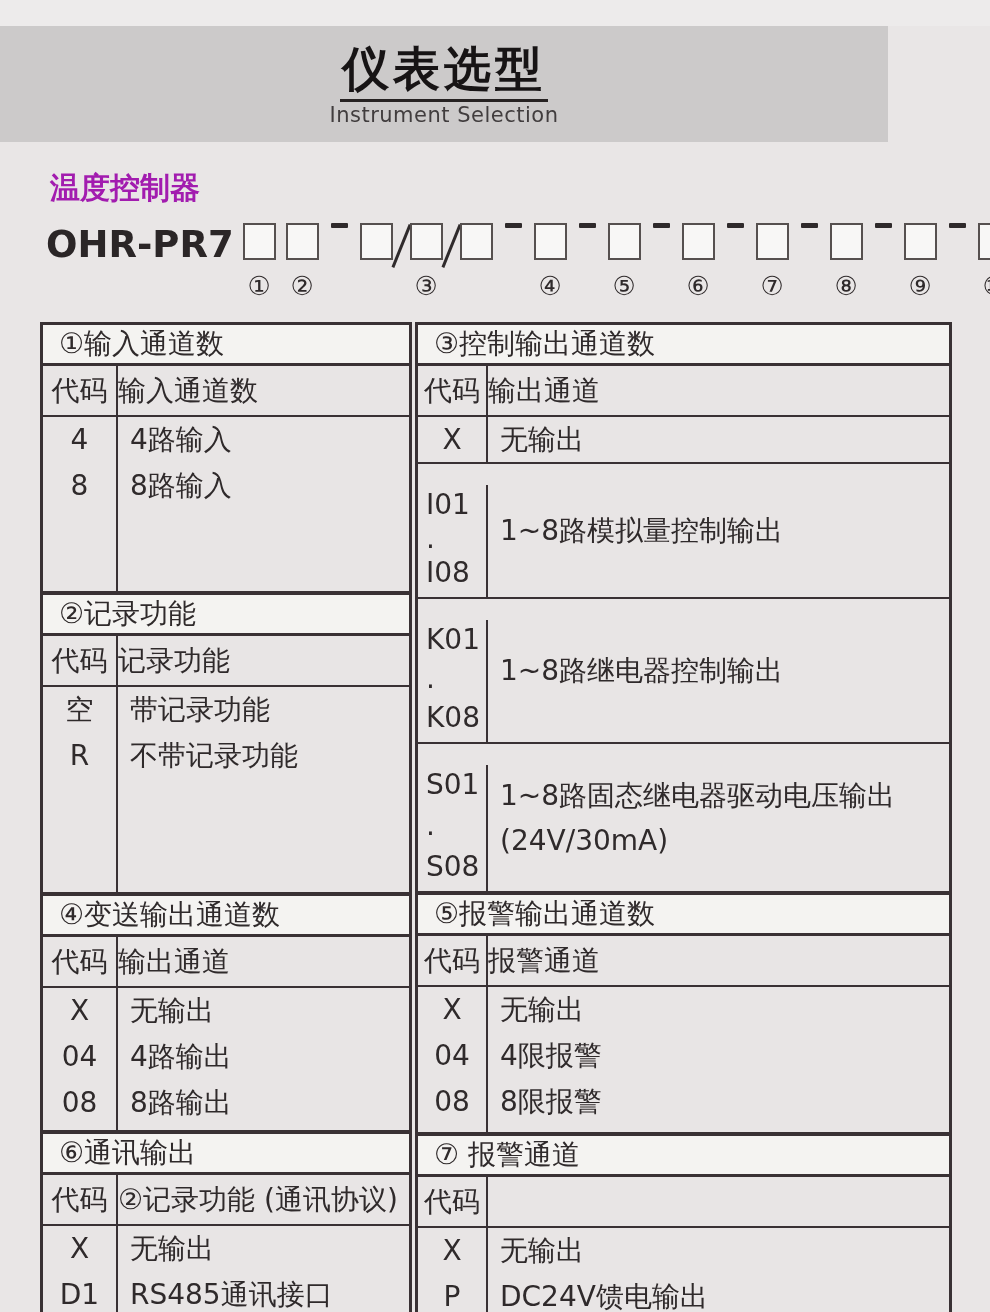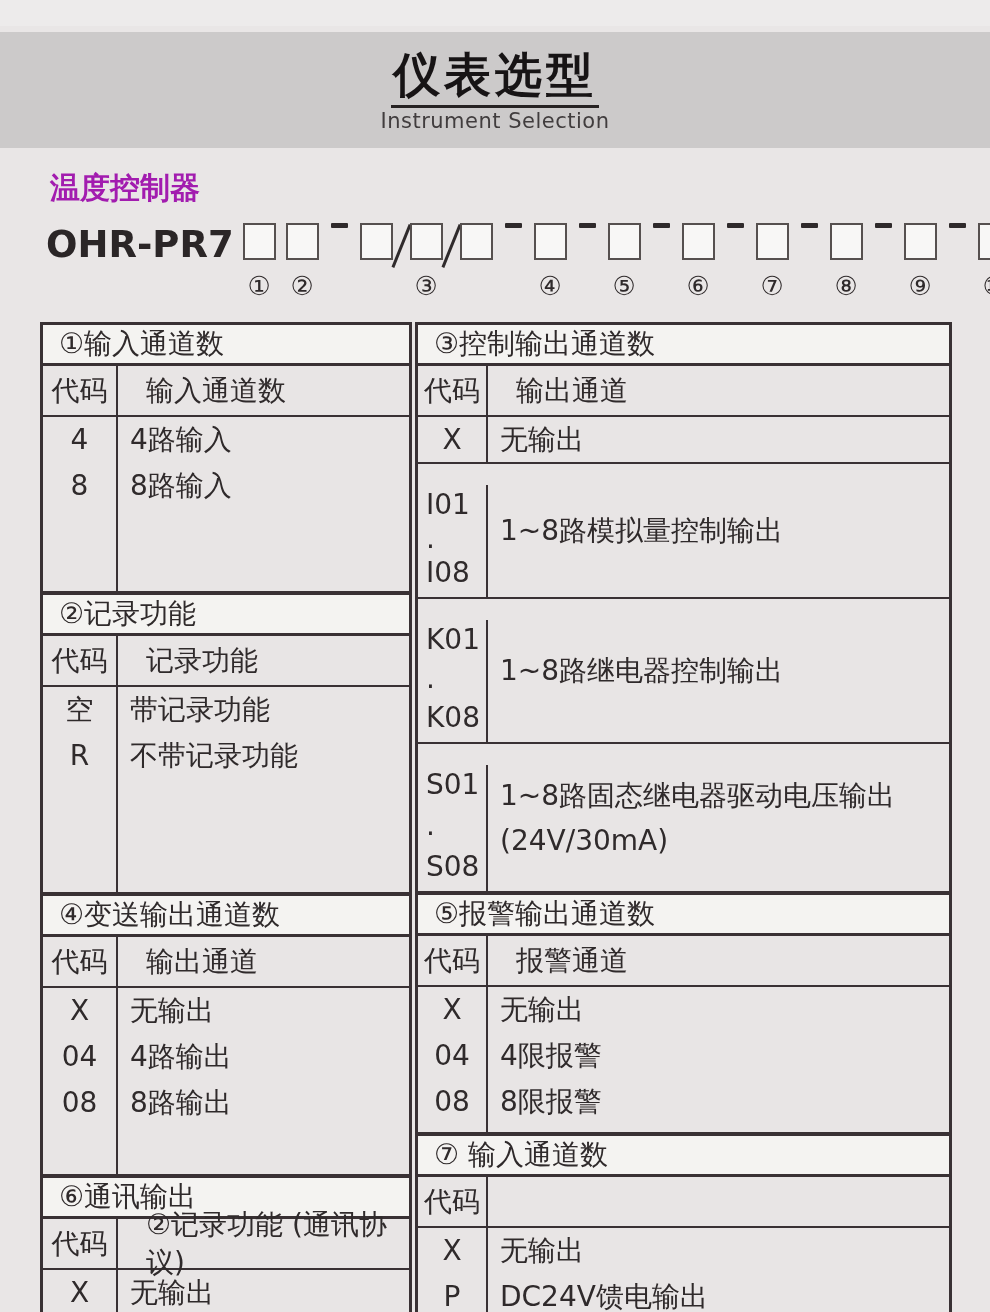--- a/index.html
+++ b/index.html
@@ -3,21 +3,21 @@
 <meta charset="utf-8">
 <style>
   html,body{margin:0;padding:0;}
   .page{
     position:relative;width:990px;height:1312px;overflow:hidden;
     background:#e9e6e6;color:#2f2a2b;
     font-family:"DejaVu Sans","Liberation Sans",sans-serif;
   }
   .top-strip{position:absolute;top:0;left:0;width:990px;height:26px;background:#edebeb;}
   .band{
-    position:absolute;top:32px;left:0;width:990px;height:116px;
+    position:absolute;top:26px;left:0;width:888px;height:116px;
     background:#cccaca;text-align:center;
   }
   .title{
     display:inline-block;margin-top:16px;font-size:47px;font-weight:700;
     letter-spacing:4px;color:#171415;line-height:1.15;
     border-bottom:3px solid #262222;padding:0 2px 3px 2px;
   }
   .subtitle{font-size:21px;color:#413d3e;margin-top:1px;letter-spacing:0.5px;}
 
   .content{position:absolute;left:40px;top:142px;width:912px;}
@@ -48,21 +48,21 @@
   .sec{
     height:38px;flex:0 0 auto;background:#f4f3f1;border-bottom:3px solid #393134;
     display:flex;align-items:center;padding-left:16px;font-size:28px;font-weight:500;
   }
   .hdr{height:51px;flex:0 0 auto;box-sizing:border-box;border-bottom:2px solid #393134;display:flex;font-size:28px;}
   .cc{
     width:75px;flex:0 0 auto;box-sizing:border-box;border-right:2px solid #393134;
     display:flex;align-items:center;justify-content:center;
   }
   .col-right .cc{width:70px;}
-  .dc{flex:1;display:flex;align-items:center;padding-left:28px;box-sizing:border-box;min-width:0;}
+  .dc{flex:1;display:flex;align-items:center;padding-left:0;box-sizing:border-box;min-width:0;}
   .tbody{flex:1;display:flex;font-size:28px;min-height:0;}
   .tbody .cc{flex-direction:column;justify-content:flex-start;}
   .tbody .dc{flex-direction:column;align-items:stretch;justify-content:flex-start;padding-left:0;}
   .ln{height:46px;line-height:46px;flex:0 0 auto;}
   .tbody .dc .ln{padding-left:12px;text-align:left;overflow:hidden;white-space:nowrap;}
   .tbody .cc .ln{text-align:center;}
 
   .trow{display:flex;flex:0 0 auto;box-sizing:border-box;border-bottom:2px solid #393134;font-size:28px;}
   .trow.last{border-bottom:none;flex:1;border-radius:29px;}
   .trow .dc{flex-direction:column;align-items:flex-start;justify-content:center;padding-left:12px;}
@@ -166,21 +166,21 @@
               <div class="ln">空</div>
               <div class="ln">R</div>
             </div>
             <div class="dc">
               <div class="ln">带记录功能</div>
               <div class="ln">不带记录功能</div>
             </div>
           </div>
         </div>
 
-        <div class="tbl" style="height:284px">
+        <div class="tbl" style="height:240px">
           <div class="sec">④变送输出通道数</div>
           <div class="hdr">
             <div class="cc">代码</div>
             <div class="dc">输出通道</div>
           </div>
           <div class="tbody">
             <div class="cc">
               <div class="ln">X</div>
               <div class="ln">04</div>
               <div class="ln">08</div>
@@ -276,21 +276,21 @@
             </div>
             <div class="dc">
               <div class="ln">无输出</div>
               <div class="ln">4限报警</div>
               <div class="ln">8限报警</div>
             </div>
           </div>
         </div>
 
         <div class="tbl" style="height:195px">
-          <div class="sec">⑦ 输入通道数</div>
+          <div class="sec">⑦ 报警通道</div>
           <div class="hdr">
             <div class="cc">代码</div>
           </div>
           <div class="tbody">
             <div class="cc">
               <div class="ln">X</div>
               <div class="ln">P</div>
             </div>
             <div class="dc">
               <div class="ln">无输出</div>

